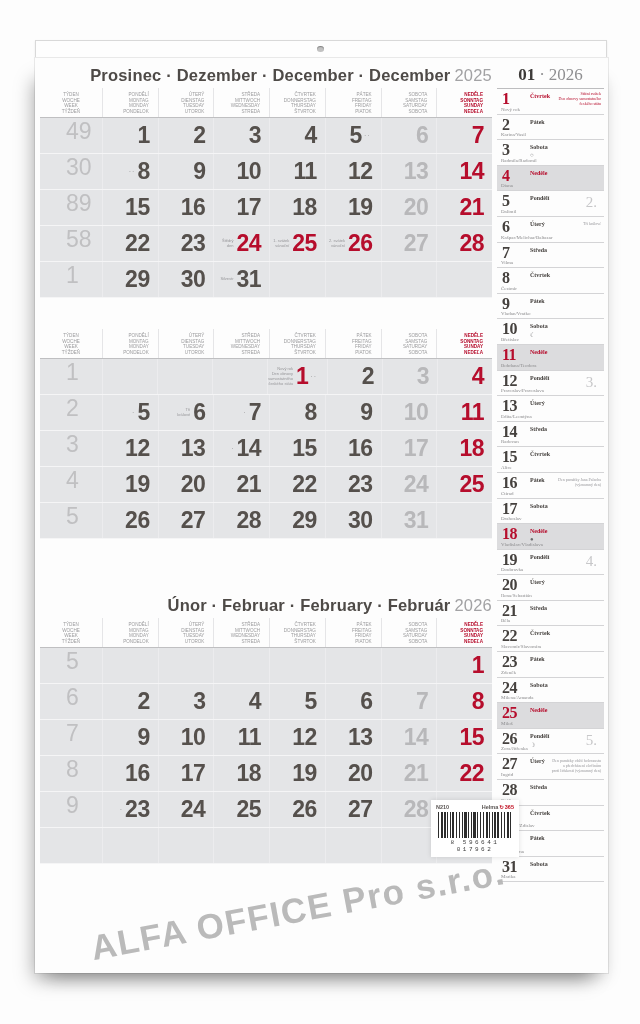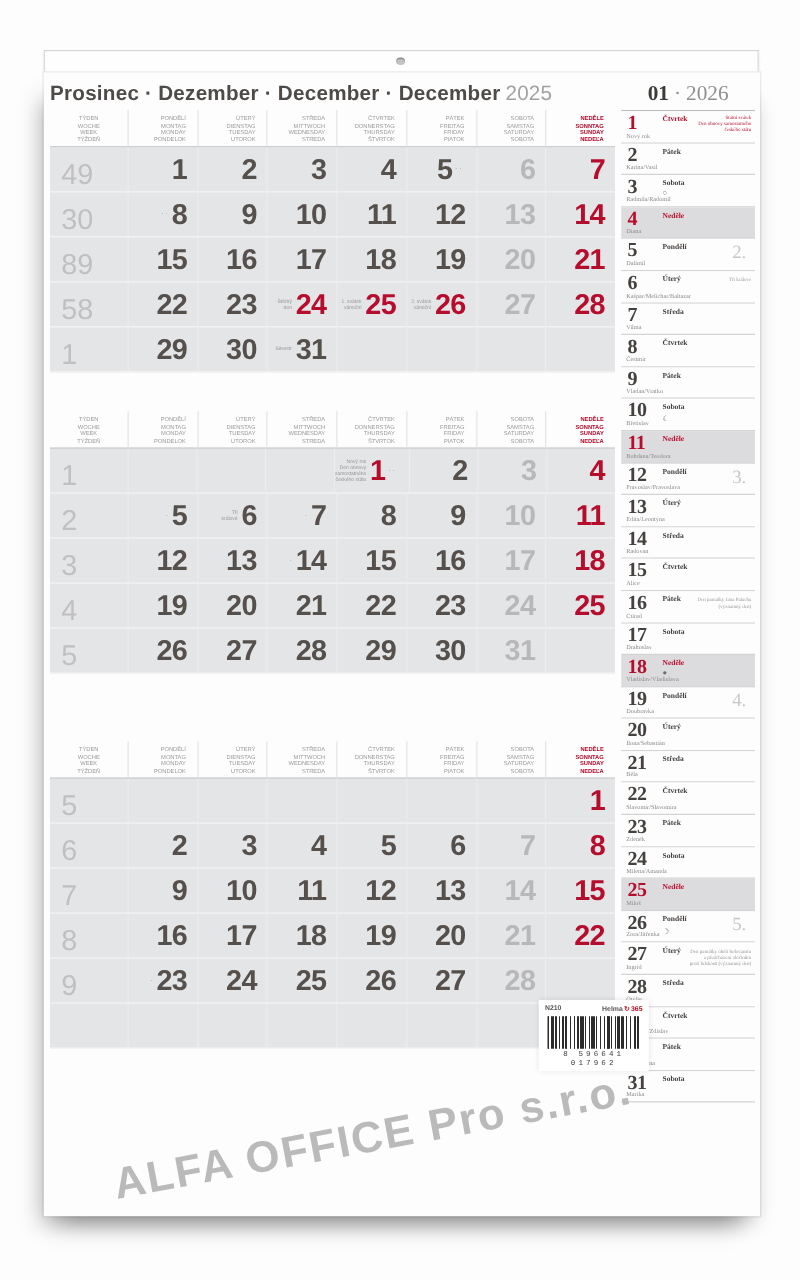--- a/index.html
+++ b/index.html
@@ -21,38 +21,38 @@
   }
   
   .sheet{
     position:absolute;left:35px;top:58px;width:573px;height:915px;
     background:#fdfdfd;
     box-shadow:-9px 14px 18px -8px rgba(0,0,0,.35), 6px 14px 16px -10px rgba(0,0,0,.22), 0 0 0 1px #e9e9e9;
   }
   
   .month{position:absolute;left:5px;width:452px;}
   .m0{top:5px;} .m1{top:271px;} .m2{top:535px;}
-  .m-title{height:25px;line-height:24px;text-align:left;white-space:nowrap;
+  .m-title{height:25px;line-height:24px;text-align:right;white-space:nowrap;
     font-size:16.5px;font-weight:700;color:#4e4a47;letter-spacing:.2px;}
   .m-title .yr{color:#a2a2a4;font-weight:400;margin-left:4px;}
   .m-hdr,.m-row{display:grid;grid-template-columns:62px repeat(7,1fr);}
   .m-hdr{background:#fdfdfd;border-bottom:1px solid #bfbfc1;}
   .hd{font-size:4.6px;line-height:5.6px;color:#9b9b9d;text-align:right;
     padding:4px 9px 3px 0;white-space:nowrap;}
   .hd.wk{text-align:center;padding-right:0;}
   .hd.sun{color:#b60d2c;font-weight:700;}
   .m-hdr > div + div{border-left:1px solid #e5e5e7;}
   .m-row{background:#e4e5e7;height:35px;border-bottom:1px solid #f5f5f6;}
   .m-row > div + div{border-left:1px solid #ececee;}
   .dcell{display:flex;align-items:center;justify-content:flex-end;
     padding-right:8px;position:relative;}
   .dnum{font-size:23px;font-weight:700;color:#55504c;letter-spacing:-.5px;}
   .dcell.sat .dnum{color:#b8b8ba;}
   .dcell.sun .dnum,.dcell.hol .dnum{color:#b60d2c;}
-  .wcell{display:flex;align-items:flex-end;padding-left:9px;}
+  .wcell{display:flex;align-items:flex-start;padding-left:26px;}
   .wnum{font-size:23px;font-weight:400;color:#c0c0c2;}
   .dnote{font-size:4px;line-height:4.8px;color:#97979a;text-align:right;
     margin-right:3px;white-space:nowrap;}
   .dmark{font-size:7px;color:#a6a6a8;letter-spacing:1px;margin:0 2px;}
   
   .sidebar{position:absolute;left:462px;top:5px;width:107px;background:#fdfdfd;font-family:Liberation Serif, serif;}
   .sb-head{height:25px;line-height:24px;text-align:center;border-bottom:1px solid #bdbdbf;
     white-space:nowrap;}
   .sb-mm{font-size:17px;font-weight:700;color:#3d3b39;}
   .sb-dot,.sb-yy{font-size:17px;font-weight:400;color:#8f8f91;}
@@ -456,20 +456,21 @@
             <div class="dcell wd">
               <span class="dnum">30</span>
             </div>
             <div class="dcell sat">
               <span class="dnum">31</span>
             </div>
             <div class="dcell"></div>
           </div>
         </div>
         <div class="month m2">
+          <div class="m-title"><span>Únor · Februar · February · Február</span><span class="yr">2026</span></div>
           <div class="m-hdr">
             <div class="hd wk">
               <div>TÝDEN</div>
               <div>WOCHE</div>
               <div>WEEK</div>
               <div>TÝŽDEŇ</div>
             </div>
             <div class="hd">
               <div>PONDĚLÍ</div>
               <div>MONTAG</div>

